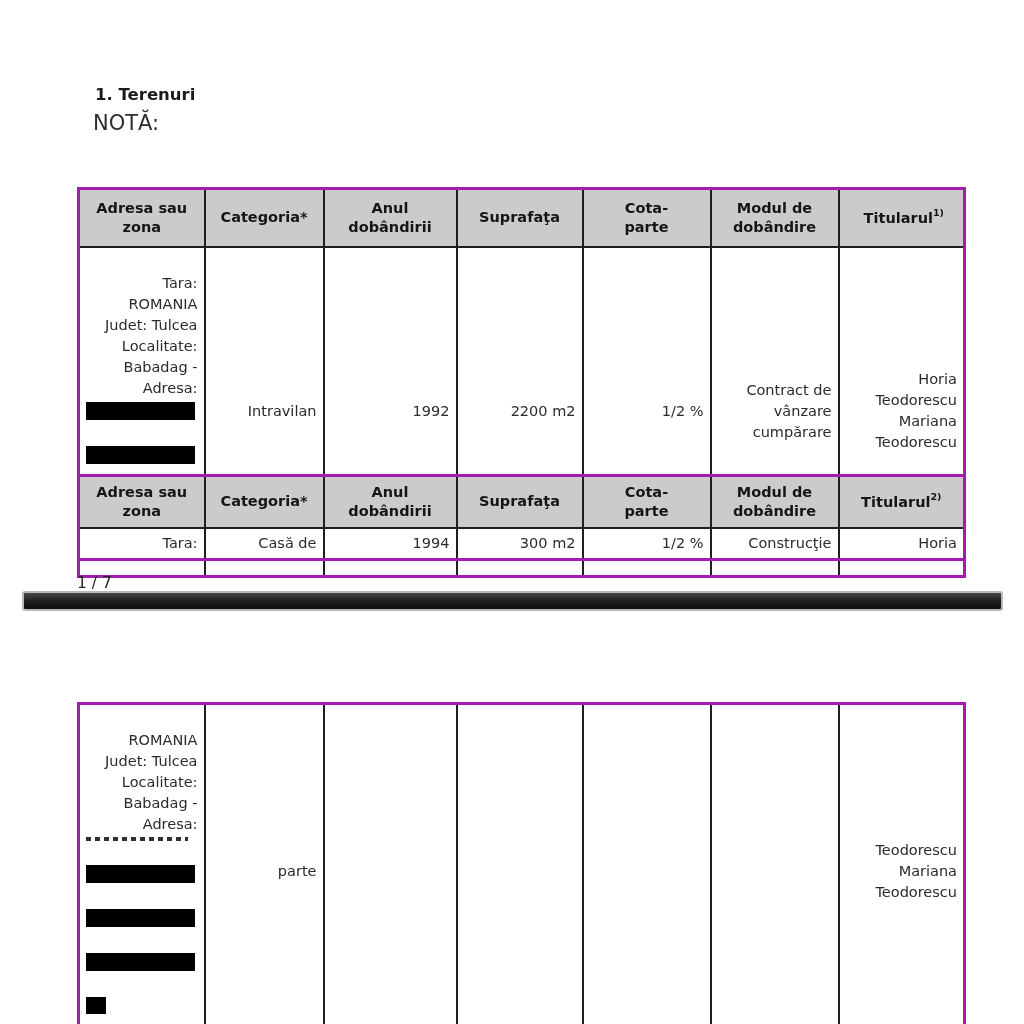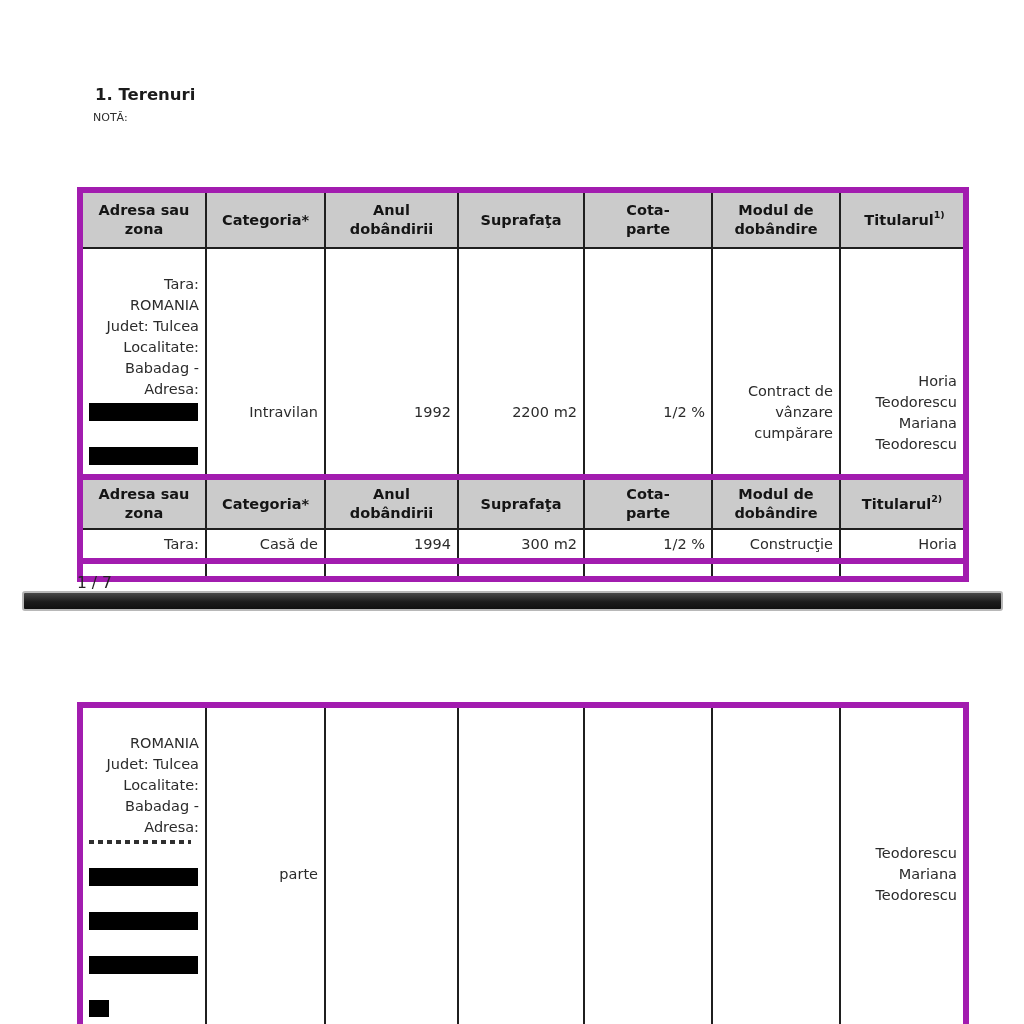--- a/index.html
+++ b/index.html
@@ -3,23 +3,23 @@
 <meta charset="utf-8">
 <style>
   html,body{margin:0;padding:0;}
   body{
     width:1024px;height:1024px;position:relative;overflow:hidden;
     background:#ffffff;color:#2e2e2e;
     font-family:"DejaVu Sans","Liberation Sans",sans-serif;
   }
   .abs{position:absolute;margin-top:35px;}
   .section-title{font-weight:700;font-size:16.5px;color:#1b1b1b;}
-  .note{font-size:11px;color:#2e2e2e;}
-
-  .doc-table{border-collapse:collapse;table-layout:fixed;border:6px solid #a21caf;background:#fff;}
+  .note{font-size:21px;color:#2e2e2e;}
+
+  .doc-table{border-collapse:collapse;table-layout:fixed;border:3px solid #a21caf;background:#fff;}
   .doc-table th,.doc-table td{border:2px solid #1f1f1f;font-size:14.5px;overflow:hidden;}
   .doc-table th{
     background:#cbcbcb;font-weight:700;text-align:center;vertical-align:middle;
     line-height:1.3;white-space:pre-line;color:#151515;padding:3px 2px;
   }
   .doc-table td{
     vertical-align:middle;text-align:right;padding:3px 6px;
     line-height:1.45;white-space:pre-line;color:#2b2b2b;
   }
   td.col-adresa{vertical-align:top;padding-top:4px;}

